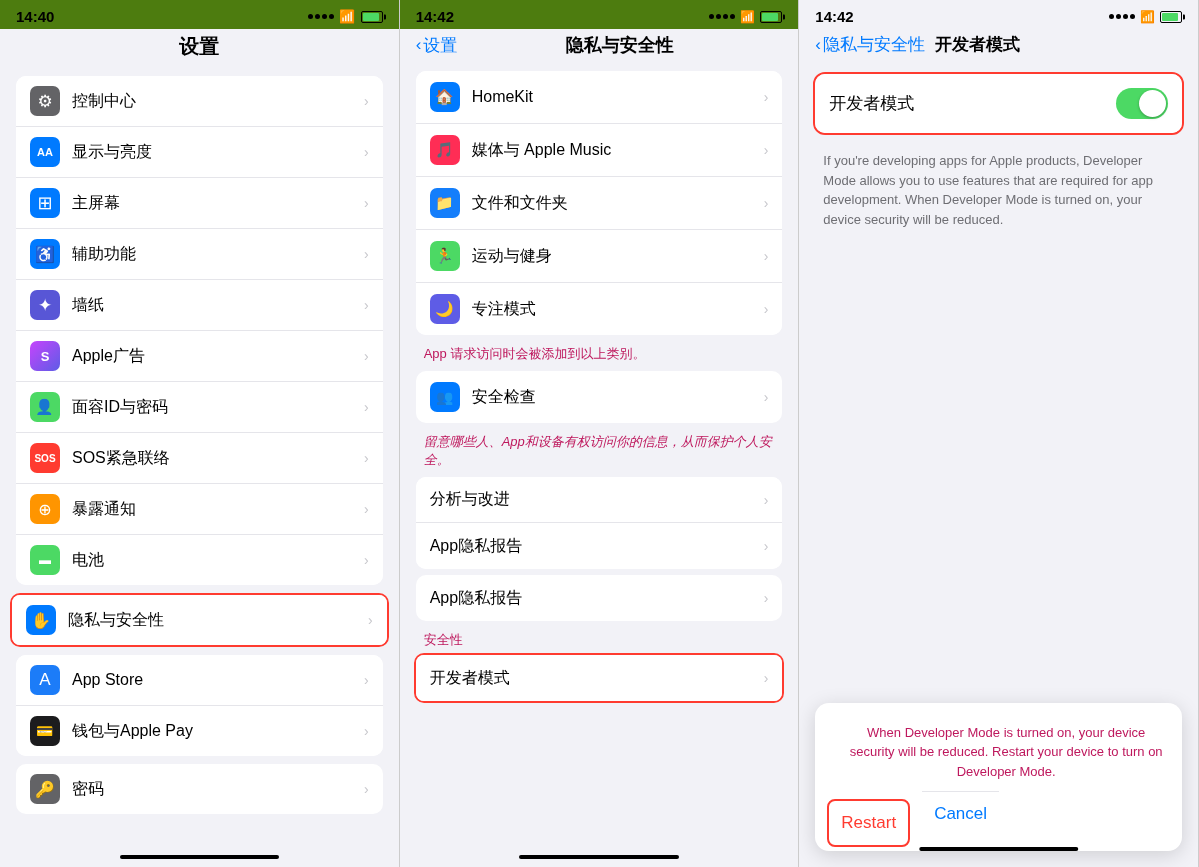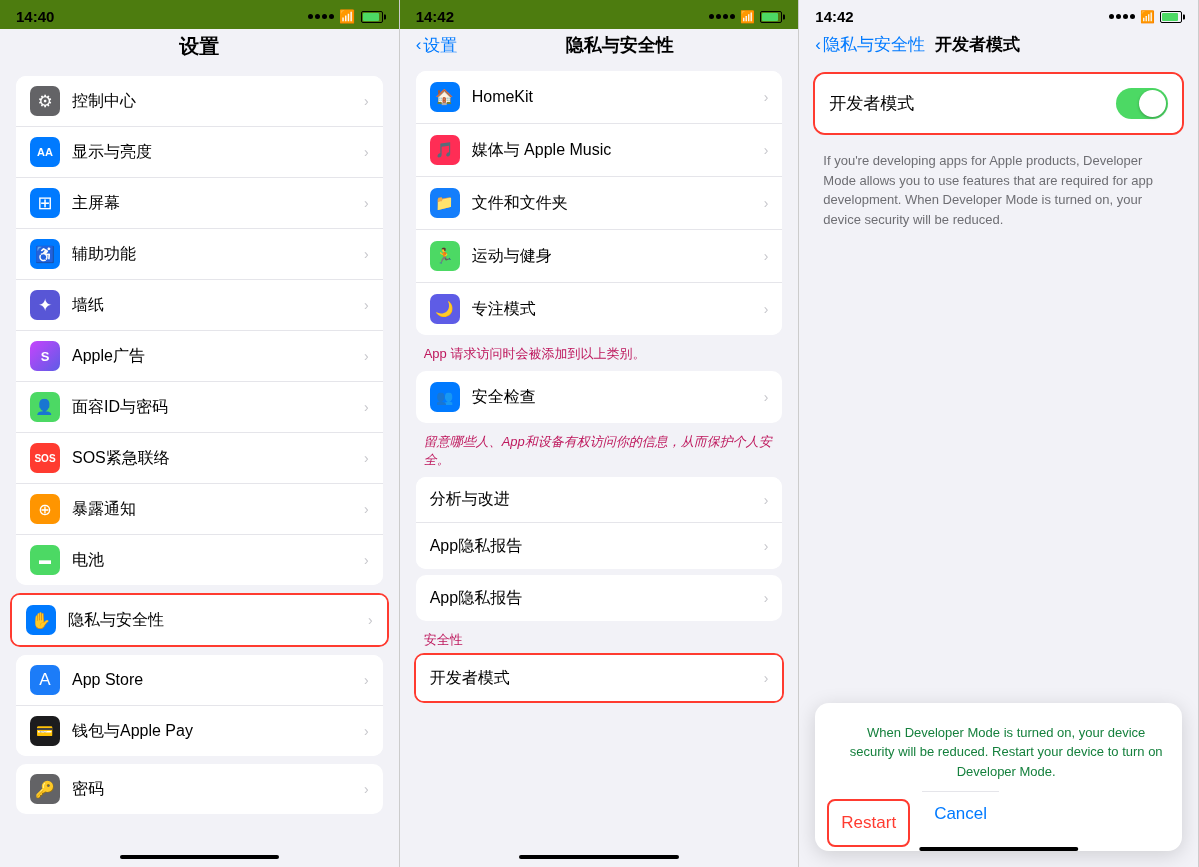--- a/index.html
+++ b/index.html
@@ -216,21 +216,21 @@
       border-radius: 14px;
       overflow: hidden;
       box-shadow: 0 4px 20px rgba(0,0,0,0.15);
     }
     .alert-body {
       padding: 20px 16px 10px;
       text-align: center;
     }
     .alert-title {
       font-size: 13px;
-      color: #15803d;
+      color: #be185d;
       line-height: 1.5;
       margin-left: 15px;
     }
     .alert-buttons {
       display: flex;
       flex-direction: row;
     }
     .alert-btn {
       padding: 12px;
       text-align: center;

